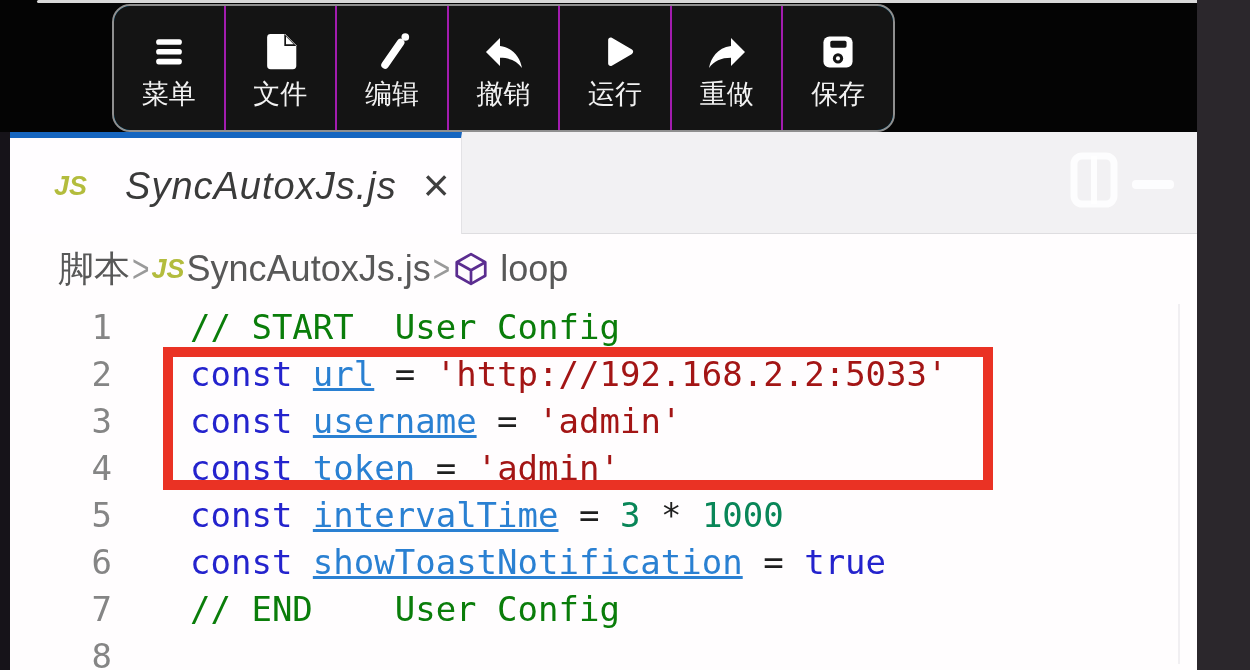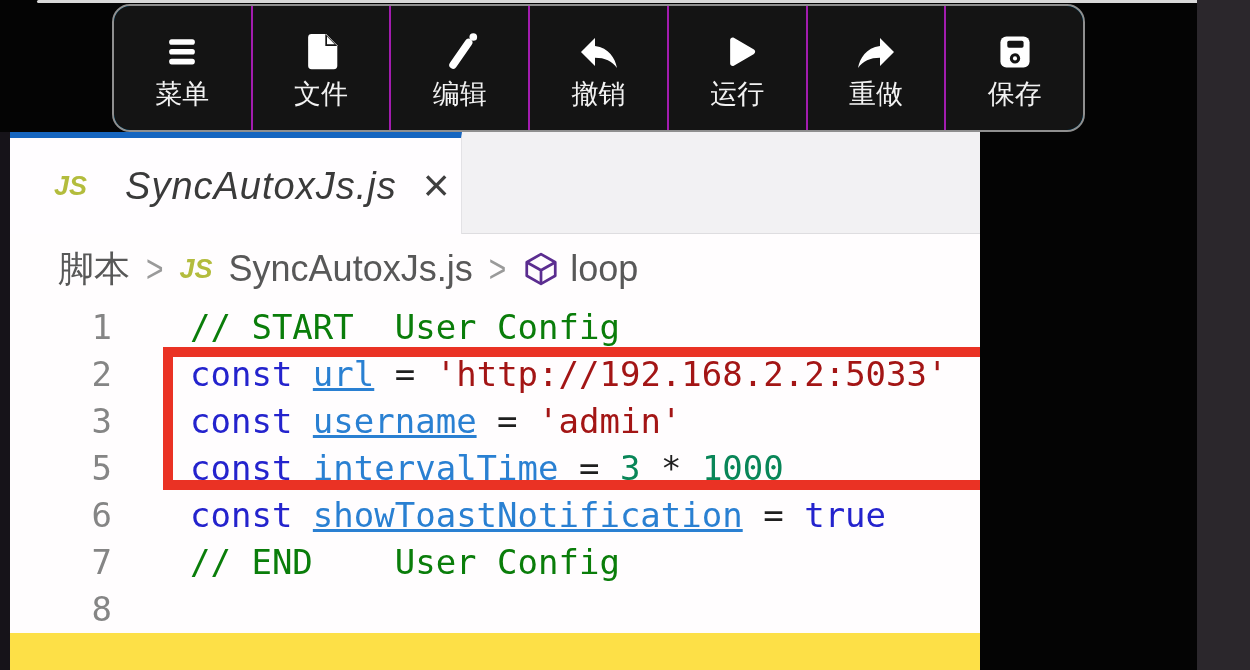--- a/index.html
+++ b/index.html
@@ -7,32 +7,32 @@
     width:1250px; height:670px; position:relative; overflow:hidden;
     background:#040404;
     font-family:"Liberation Sans", sans-serif;
   }
 
   
   .top-line { position:absolute; left:37px; top:0; width:1168px; height:3px;
     background:#d9d9d9; border-radius:2px; }
 
   
-  .toolbar { position:absolute; left:112px; top:4px; width:973px; height:128px;
+  .toolbar { position:absolute; left:112px; top:4px; width:783px; height:128px;
     background:#0ea5e9; border:2px solid #8f8f8f; border-radius:18px;
     display:flex; overflow:hidden; box-sizing:border-box; }
   .tb-btn { flex:1; display:flex; flex-direction:column; align-items:center;
     justify-content:center; gap:5px; border-left:2px solid #a21caf; background:#141414; }
   .tb-btn:first-child { border-left:none; }
   .tb-label { color:#f2f2f2; font-size:27px; line-height:1; }
   .tb-icon svg { display:block; }
 
   
-  .window { position:absolute; left:10px; top:132px; width:970px; height:538px;
-    background:#fde047; overflow:hidden; }
+  .window { position:absolute; left:10px; top:132px; width:1187px; height:538px;
+    background:#c2410c; overflow:hidden; }
   .right-strip { position:absolute; left:1197px; top:0; width:53px; height:670px;
     background:#2b272c; }
   .left-strip { position:absolute; left:0; top:132px; width:10px; height:538px;
     background:#161319; }
 
   
   .tabstrip { position:relative; height:101px; background:#f2f1f3;
     border-bottom:1px solid #dedde0; }
   .tab { position:absolute; left:0; top:0; width:452px; height:102px;
     background:#fffdff; border-top:6px solid #1565c0; box-sizing:border-box;
@@ -40,21 +40,21 @@
   .tab-js { color:#b3bc3d; font-weight:bold; font-style:italic; font-size:27px; }
   .tab-name { font-style:italic; font-size:38px; color:#3a3a3a; margin-left:38px;
     letter-spacing:1px; }
   .tab-close { margin-left:26px; font-size:46px; color:#3f3f3f; line-height:0.9; }
   .ghost-split { position:absolute; left:1058px; top:16px; }
   .ghost-dash { position:absolute; left:1122px; top:48px; width:42px; height:9px;
     border-radius:4px; background:rgba(255,255,255,0.85); }
 
   
   .breadcrumb { height:70px; display:flex; align-items:center; padding-left:48px;
-    gap:16px; font-size:36px; color:#585858; background:#fffdfe; }
+    gap:2px; font-size:36px; color:#585858; background:#fffdfe; }
   .bc-sep { color:#9a9a9a; font-size:30px; transform:scaleY(1.3); }
   .bc-js { color:#b3bc3d; font-weight:bold; font-style:italic; font-size:27px; }
   .bc-symbol { display:flex; align-items:center; gap:10px; }
   .bc-symbol svg { display:block; }
 
   
   .code { position:relative; font-family:"DejaVu Sans Mono", monospace;
     font-size:34px; line-height:47px; background:#fffdfe; }
   .code-line { height:47px; white-space:pre; }
   .line-num { display:inline-block; width:102px; text-align:right; color:#858585; }
@@ -190,20 +190,21 @@
         <path d="M4 10.3 L16 17 L28 10.3 M16 17 V28.5" fill="none" stroke="#5b2d90" stroke-width="2.3" stroke-linejoin="round"></path>
       </svg>
       <span>loop</span>
     </span>
   </div>
 
   <div class="code">
       <div class="code-line"><span class="line-num">1</span><span class="line-code"><span class="tok-comment">// START  User Config</span></span></div>
       <div class="code-line"><span class="line-num">2</span><span class="line-code"><span class="tok-keyword">const</span><span class="tok-plain"> </span><span class="tok-variable">url</span><span class="tok-plain"> </span><span class="tok-operator">=</span><span class="tok-plain"> </span><span class="tok-string">'</span><span class="tok-link">http://192.168.2.2:5033</span><span class="tok-string">'</span></span></div>
       <div class="code-line"><span class="line-num">3</span><span class="line-code"><span class="tok-keyword">const</span><span class="tok-plain"> </span><span class="tok-variable">username</span><span class="tok-plain"> </span><span class="tok-operator">=</span><span class="tok-plain"> </span><span class="tok-string">'admin'</span></span></div>
+      <div class="code-line"><span class="line-num">4</span><span class="line-code"><span class="tok-keyword">const</span><span class="tok-plain"> </span><span class="tok-variable">token</span><span class="tok-plain"> </span><span class="tok-operator">=</span><span class="tok-plain"> </span><span class="tok-string">'admin'</span></span></div>
       <div class="code-line"><span class="line-num">5</span><span class="line-code"><span class="tok-keyword">const</span><span class="tok-plain"> </span><span class="tok-variable">intervalTime</span><span class="tok-plain"> </span><span class="tok-operator">=</span><span class="tok-plain"> </span><span class="tok-number">3</span><span class="tok-plain"> </span><span class="tok-operator">*</span><span class="tok-plain"> </span><span class="tok-number">1000</span></span></div>
       <div class="code-line"><span class="line-num">6</span><span class="line-code"><span class="tok-keyword">const</span><span class="tok-plain"> </span><span class="tok-variable">showToastNotification</span><span class="tok-plain"> </span><span class="tok-operator">=</span><span class="tok-plain"> </span><span class="tok-keyword">true</span></span></div>
       <div class="code-line"><span class="line-num">7</span><span class="line-code"><span class="tok-comment">// END    User Config</span></span></div>
       <div class="code-line"><span class="line-num">8</span><span class="line-code"></span></div>
     </div>
 
   <div class="red-box"></div>
   <div class="scroll-line"></div>
 
 </div>

